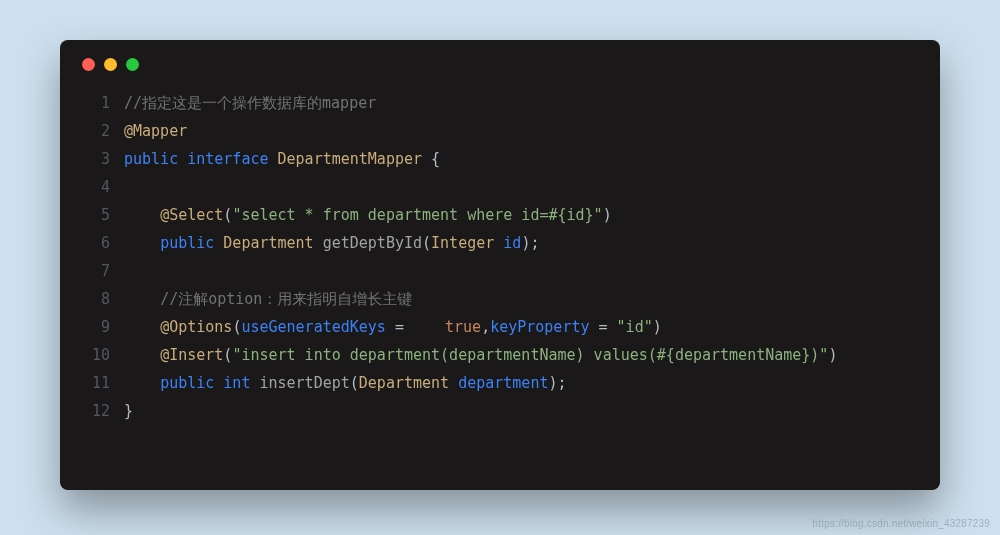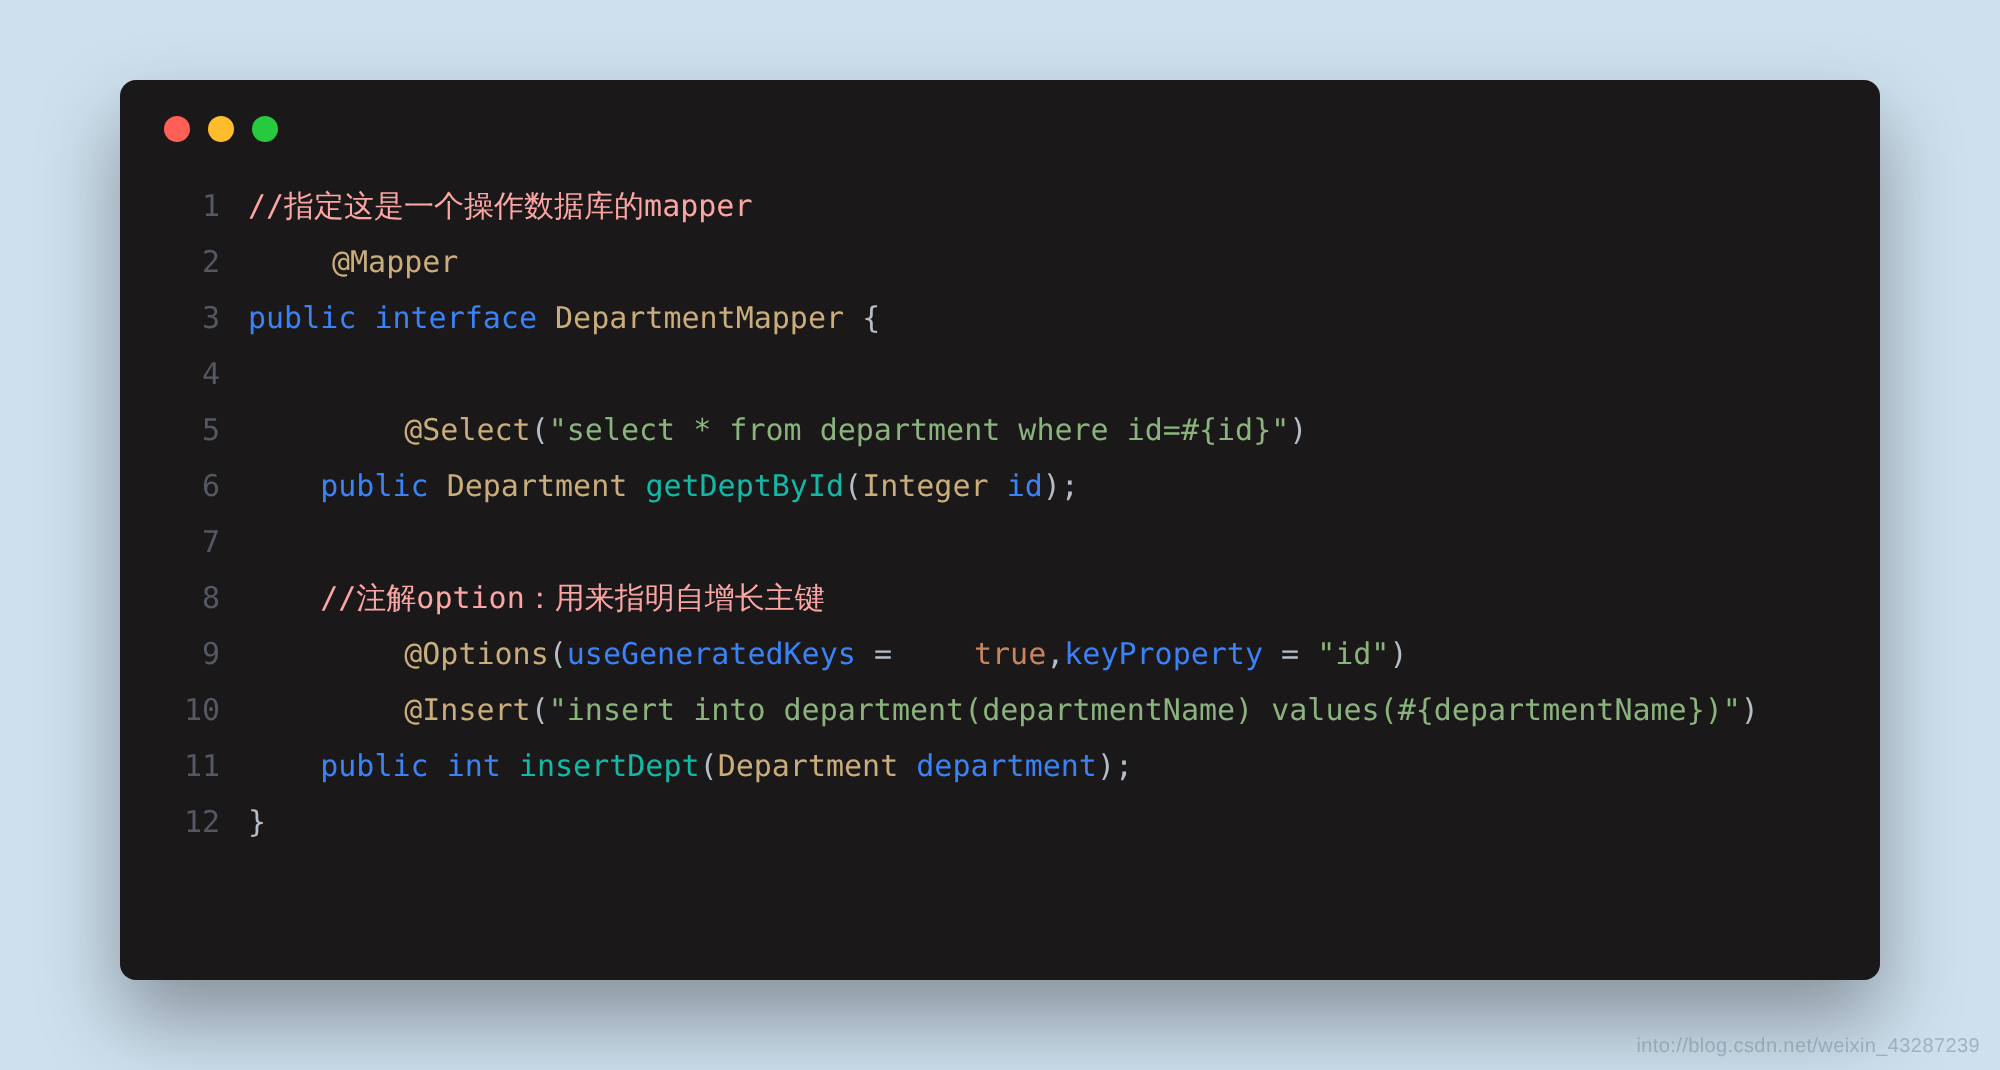--- a/index.html
+++ b/index.html
@@ -47,25 +47,25 @@
   }
   .ln {
     width: 28px;
     text-align: right;
     color: #545862;
     margin-right: 14px;
     flex-shrink: 0;
     user-select: none;
   }
   .txt { color: #d1d6e0; }
-  .cmt { color: #fca5a5; }
+  .cmt { color: #737373; }
   .kw  { color: #3b82f6; } 
-  .ann { color: #c9ad7c; margin-left: 42px; } 
+  .ann { color: #c9ad7c; } 
   .typ { color: #c9ad7c; } 
-  .fn  { color: #14b8a6; text-align: center; } 
+  .fn  { color: #a3a3a3; text-align: center; } 
   .str { color: #8bb37e; }
   .lit { color: #c8845e; margin-left: 32px; } 
   .pun { color: #b5bdc9; }
   .par { color: #3b82f6; }
   .watermark {
     position: absolute;
     right: 10px;
     bottom: 6px;
     font-size: 10px;
     color: rgba(120,140,155,0.55);
@@ -78,13 +78,13 @@
 
 <div class="window">
   <div class="titlebar">
     <div class="dot red"></div>
     <div class="dot yellow"></div>
     <div class="dot green"></div>
   </div>
   <div class="code" id="code-container"><div class="line"><span class="ln">1</span><span><span class="cmt">//指定这是一个操作数据库的mapper</span></span></div><div class="line"><span class="ln">2</span><span><span class="ann">@Mapper</span></span></div><div class="line"><span class="ln">3</span><span><span class="kw">public</span><span class="txt"> </span><span class="kw">interface</span><span class="txt"> </span><span class="typ">DepartmentMapper</span><span class="txt"> </span><span class="pun">{</span></span></div><div class="line"><span class="ln">4</span><span><span class="txt"></span></span></div><div class="line"><span class="ln">5</span><span><span class="txt">    </span><span class="ann">@Select</span><span class="pun">(</span><span class="str">"select * from department where id=#{id}"</span><span class="pun">)</span></span></div><div class="line"><span class="ln">6</span><span><span class="txt">    </span><span class="kw">public</span><span class="txt"> </span><span class="typ">Department</span><span class="txt"> </span><span class="fn">getDeptById</span><span class="pun">(</span><span class="typ">Integer</span><span class="txt"> </span><span class="par">id</span><span class="pun">);</span></span></div><div class="line"><span class="ln">7</span><span><span class="txt"></span></span></div><div class="line"><span class="ln">8</span><span><span class="txt">    </span><span class="cmt">//注解option：用来指明自增长主键</span></span></div><div class="line"><span class="ln">9</span><span><span class="txt">    </span><span class="ann">@Options</span><span class="pun">(</span><span class="par">useGeneratedKeys</span><span class="txt"> </span><span class="pun">=</span><span class="txt"> </span><span class="lit">true</span><span class="pun">,</span><span class="par">keyProperty</span><span class="txt"> </span><span class="pun">=</span><span class="txt"> </span><span class="str">"id"</span><span class="pun">)</span></span></div><div class="line"><span class="ln">10</span><span><span class="txt">    </span><span class="ann">@Insert</span><span class="pun">(</span><span class="str">"insert into department(departmentName) values(#{departmentName})"</span><span class="pun">)</span></span></div><div class="line"><span class="ln">11</span><span><span class="txt">    </span><span class="kw">public</span><span class="txt"> </span><span class="kw">int</span><span class="txt"> </span><span class="fn">insertDept</span><span class="pun">(</span><span class="typ">Department</span><span class="txt"> </span><span class="par">department</span><span class="pun">);</span></span></div><div class="line"><span class="ln">12</span><span><span class="pun">}</span></span></div></div>
 </div>
 
-<div class="watermark">into://blog.csdn.net/weixin_43287239</div>
+<div class="watermark">https://blog.csdn.net/weixin_43287239</div>
 
 </body></html>

